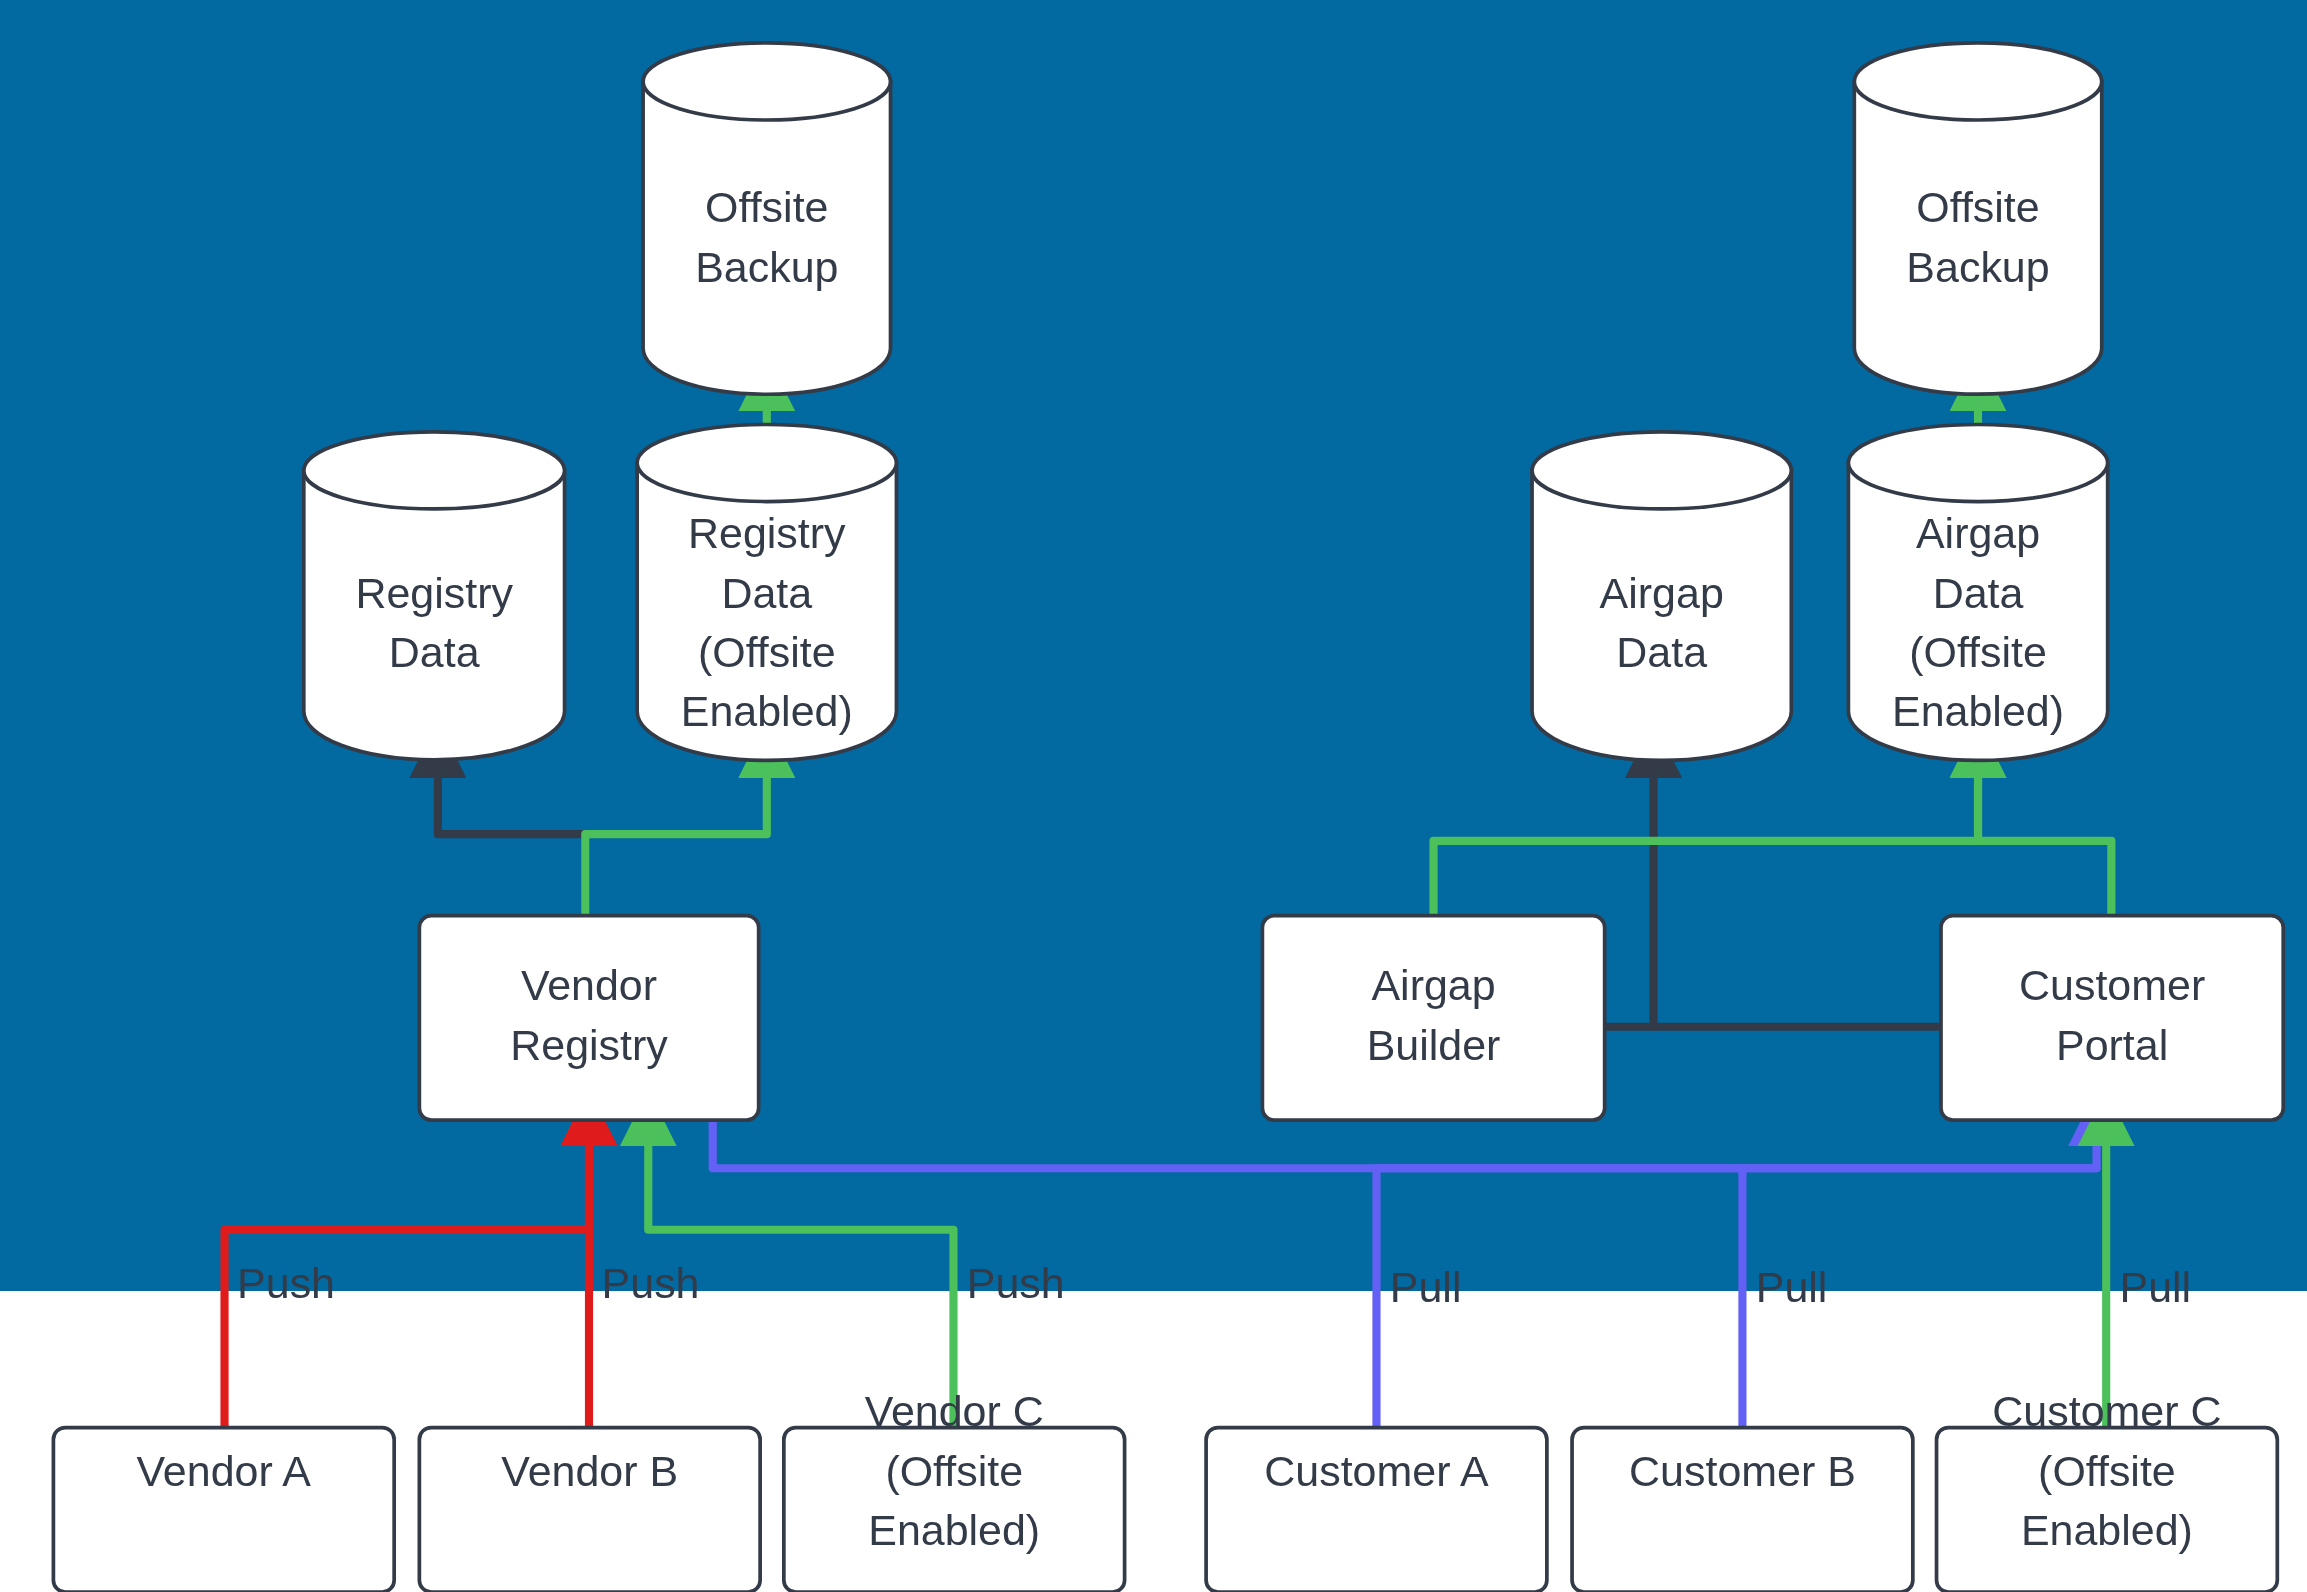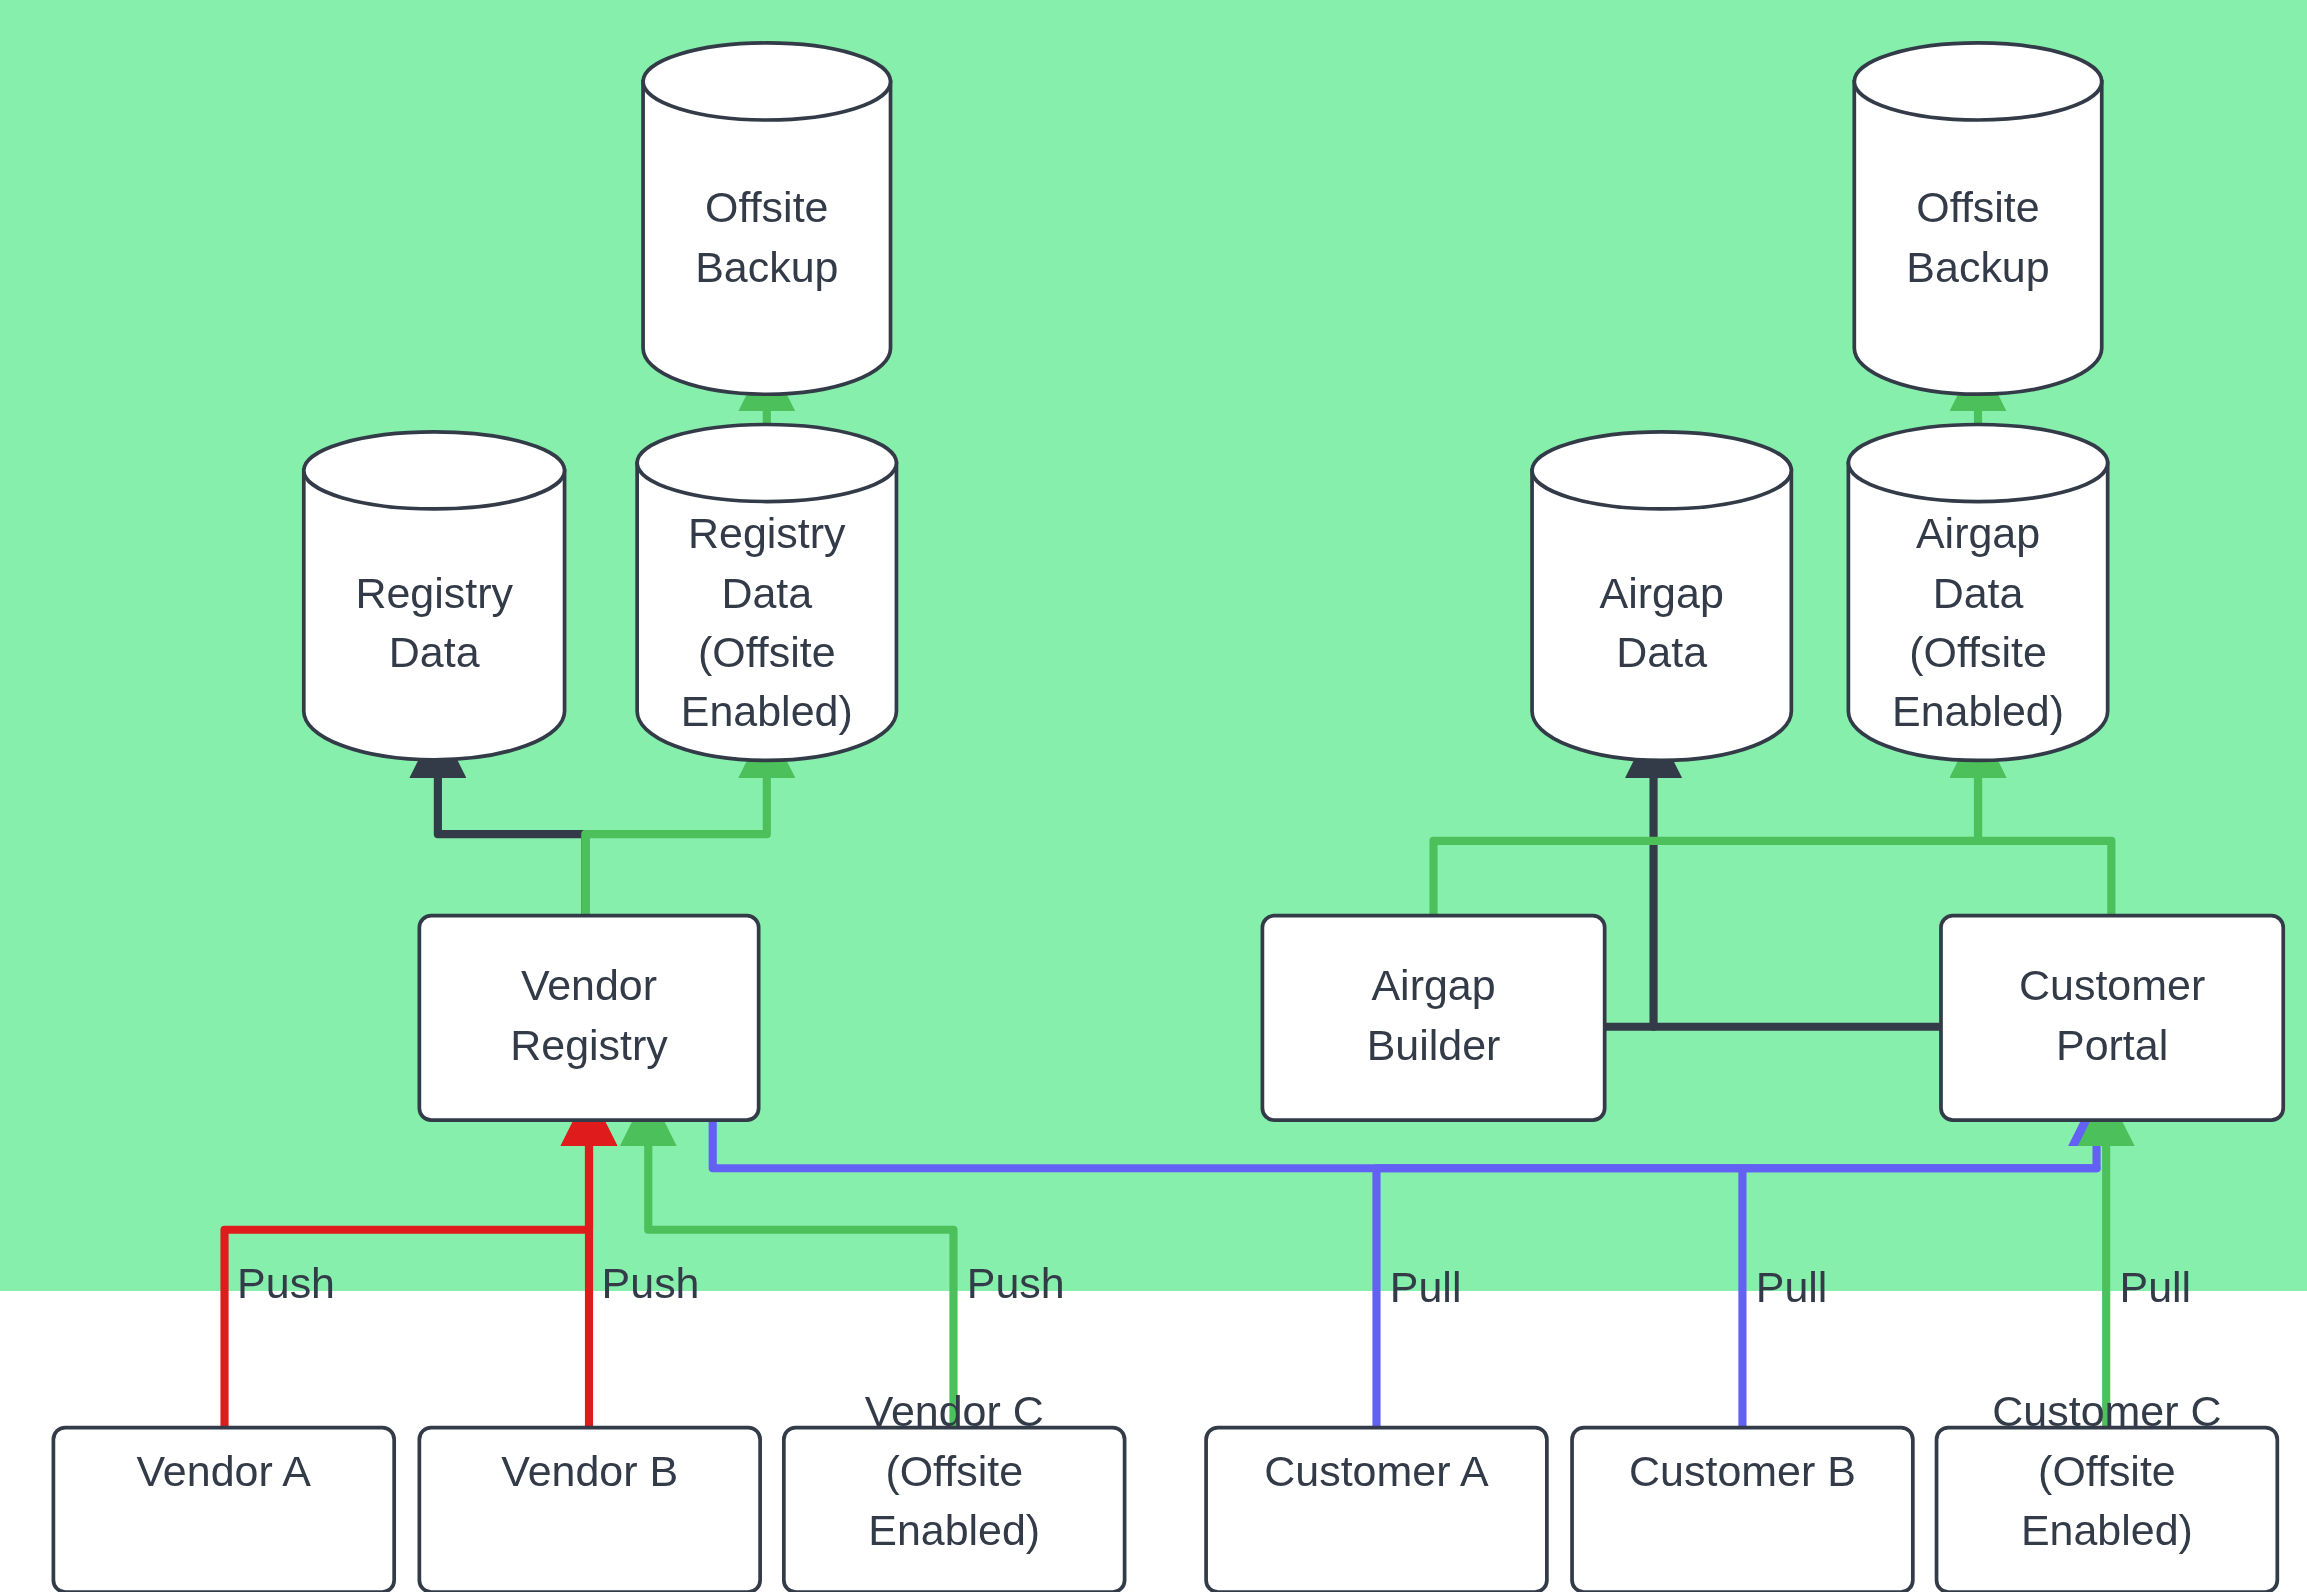--- a/index.html
+++ b/index.html
@@ -10,21 +10,21 @@
   body {
     width: 2307px;
     height: 1592px;
     overflow: hidden;
     font-family: "Liberation Sans", sans-serif;
   }
   #diagram-root {
     position: relative;
     width: 2307px;
     height: 1291px;
-    background: #86efac;
+    background: #0369a1;
   }
   svg.canvas {
     position: absolute;
     top: 0;
     left: 0;
     width: 2307px;
     height: 1592px;
     display: block;
   }
   .node-shape {

